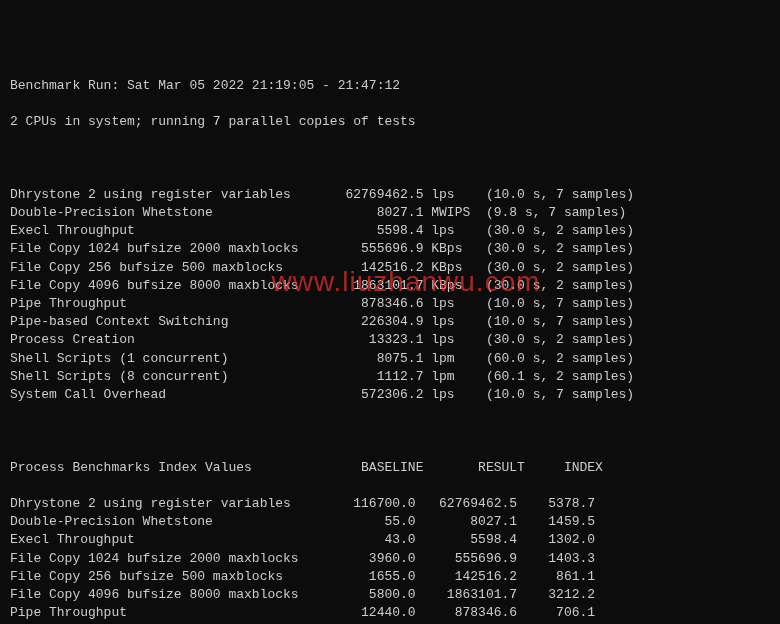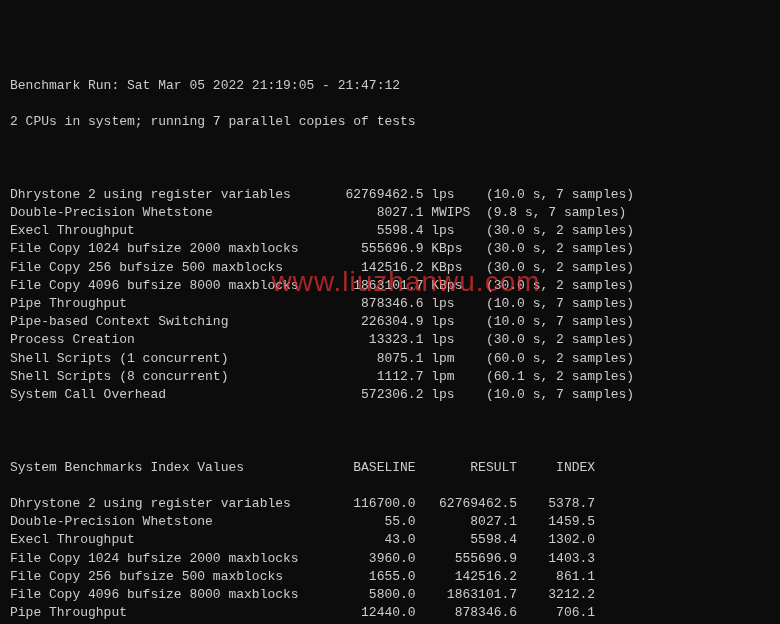--- a/index.html
+++ b/index.html
@@ -41,21 +41,21 @@
 </head>
 <body>
 
 
 
 <span class="line">Benchmark Run: Sat Mar 05 2022 21:19:05 - 21:47:12</span>
 <span class="line">2 CPUs in system; running 7 parallel copies of tests</span>
 <span class="line"> </span>
 <div id="tests-block"><span class="line">Dhrystone 2 using register variables       62769462.5 lps    (10.0 s, 7 samples)</span><span class="line">Double-Precision Whetstone                     8027.1 MWIPS  (9.8 s, 7 samples)</span><span class="line">Execl Throughput                               5598.4 lps    (30.0 s, 2 samples)</span><span class="line">File Copy 1024 bufsize 2000 maxblocks        555696.9 KBps   (30.0 s, 2 samples)</span><span class="line">File Copy 256 bufsize 500 maxblocks          142516.2 KBps   (30.0 s, 2 samples)</span><span class="line">File Copy 4096 bufsize 8000 maxblocks       1863101.7 KBps   (30.0 s, 2 samples)</span><span class="line">Pipe Throughput                              878346.6 lps    (10.0 s, 7 samples)</span><span class="line">Pipe-based Context Switching                 226304.9 lps    (10.0 s, 7 samples)</span><span class="line">Process Creation                              13323.1 lps    (30.0 s, 2 samples)</span><span class="line">Shell Scripts (1 concurrent)                   8075.1 lpm    (60.0 s, 2 samples)</span><span class="line">Shell Scripts (8 concurrent)                   1112.7 lpm    (60.1 s, 2 samples)</span><span class="line">System Call Overhead                         572306.2 lps    (10.0 s, 7 samples)</span></div>
 <span class="line"> </span>
-<span class="line" id="index-header">System Benchmarks Index Values              BASELINE       RESULT     INDEX</span>
+<span class="line" id="index-header">Process Benchmarks Index Values              BASELINE       RESULT     INDEX</span>
 <div id="index-block"><span class="line">Dhrystone 2 using register variables        116700.0   62769462.5    5378.7</span><span class="line">Double-Precision Whetstone                      55.0       8027.1    1459.5</span><span class="line">Execl Throughput                                43.0       5598.4    1302.0</span><span class="line">File Copy 1024 bufsize 2000 maxblocks         3960.0     555696.9    1403.3</span><span class="line">File Copy 256 bufsize 500 maxblocks           1655.0     142516.2     861.1</span><span class="line">File Copy 4096 bufsize 8000 maxblocks         5800.0    1863101.7    3212.2</span><span class="line">Pipe Throughput                              12440.0     878346.6     706.1</span><span class="line">Pipe-based Context Switching                  4000.0     226304.9     565.8</span></div>
 
 
 
 
 
 
 
 <div class="watermark">www.liuzhanwu.com</div>
 

